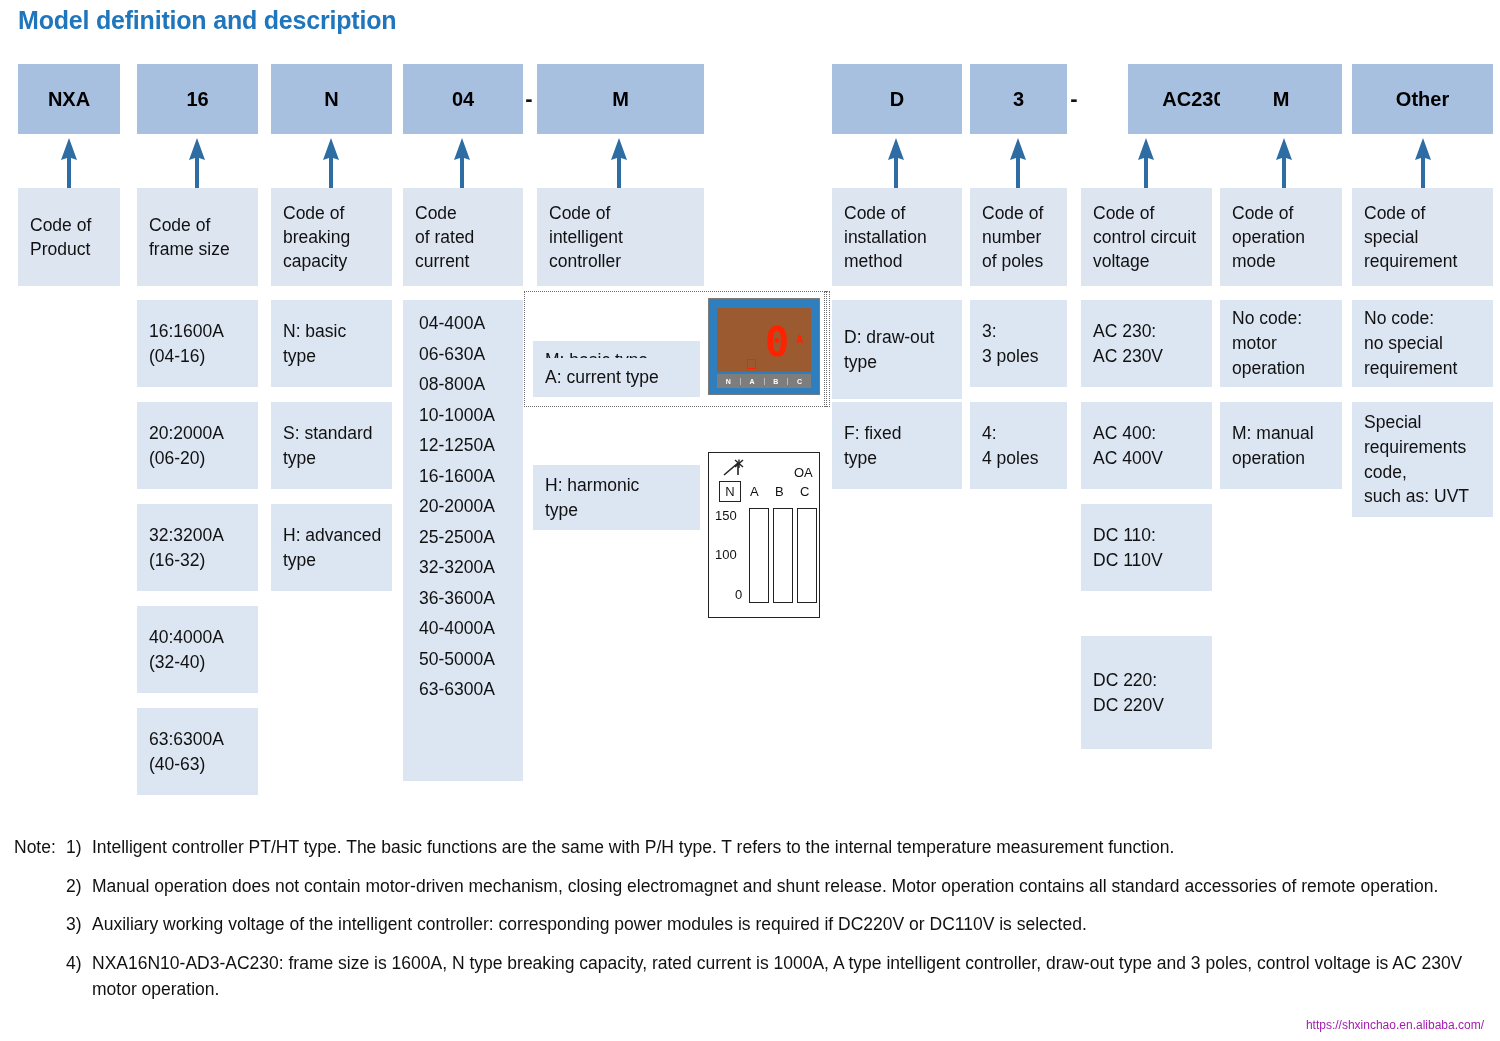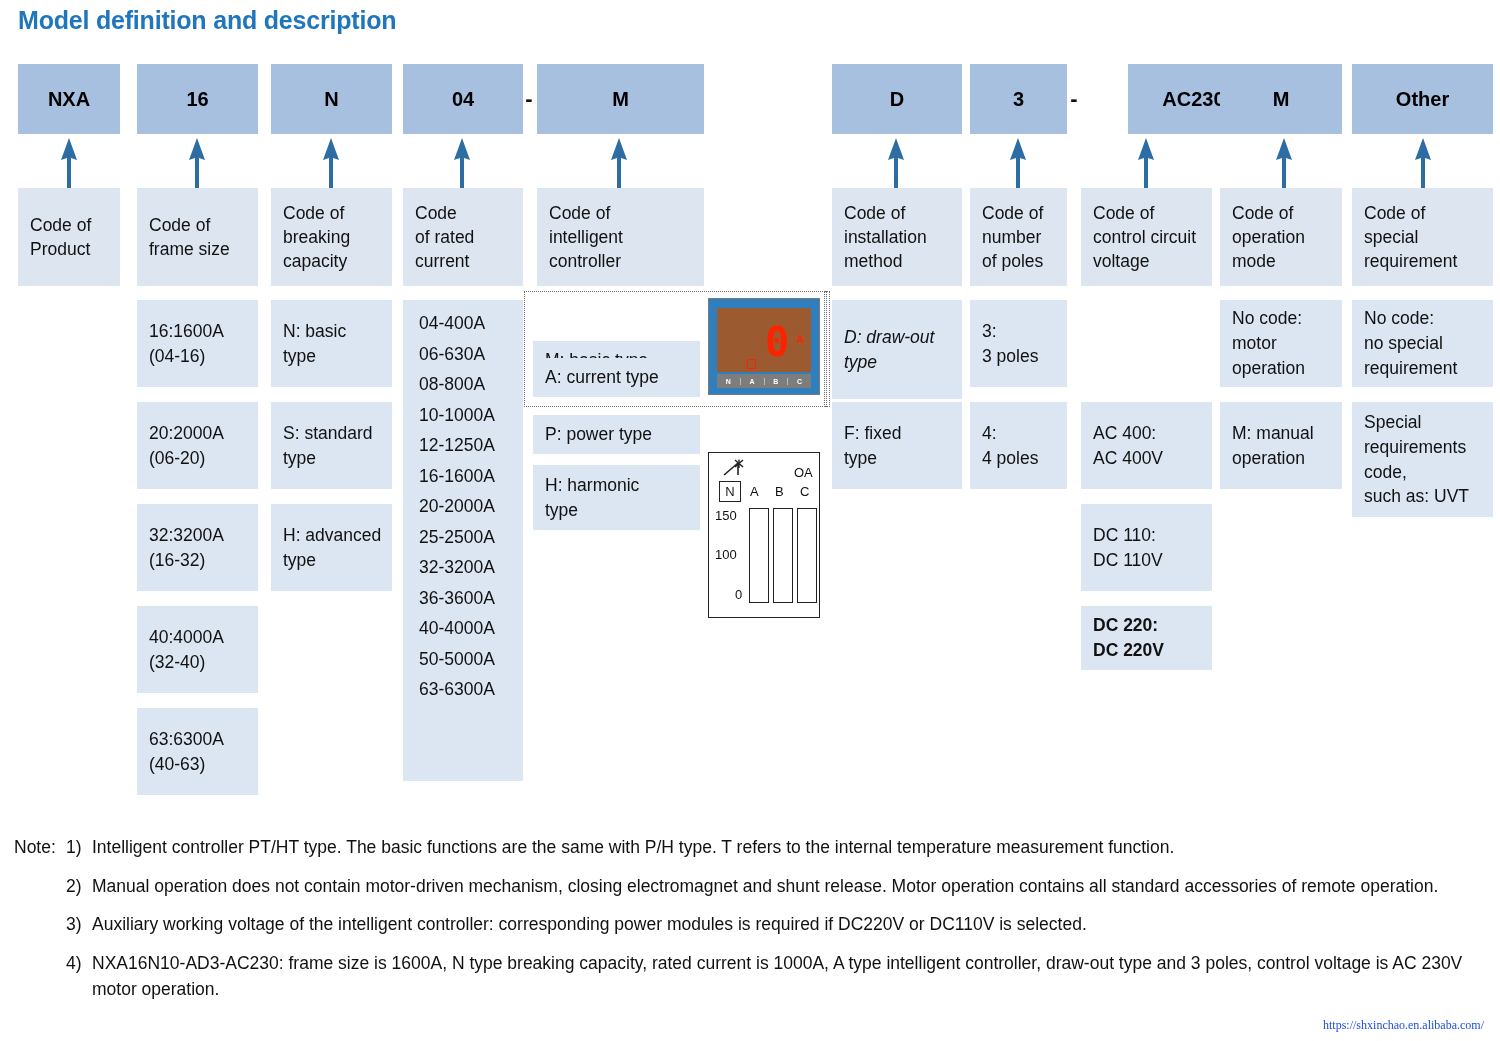--- a/index.html
+++ b/index.html
@@ -86,22 +86,22 @@
   .bar-frame .nbox{position:absolute;border:1.5px solid #222;box-sizing:border-box;
      display:flex;align-items:center;justify-content:center;font-size:13px;background:#fff;}
 
   
   .notes{position:absolute;left:14px;top:834px;width:1480px;}
   .note-line{font-size:17.5px;line-height:1.52;color:#111;margin-bottom:12px;}
   .note-row{display:flex;}
   .note-lbl{white-space:nowrap;}
   .watermark{
     position:absolute;right:16px;top:1018px;
-    font-family:Liberation Serif, serif;
-    font-size:12px;color:#1d4ed8;
+    font-family:Liberation Sans, sans-serif;
+    font-size:12px;color:#a21caf;
   }
 </style>
 </head>
 <body>
 
 <div class="page">
 
   <div class="title">Model definition and description</div>
 
   <div class="abs code-box" style="left:18px;top:64px;width:102px;height:70px;">
@@ -251,21 +251,20 @@
     <div>36-3600A</div>
     <div>40-4000A</div>
     <div>50-5000A</div>
     <div>63-6300A</div>
   </div>
 
   <div class="abs dotted" style="left:524px;top:291px;width:303px;height:116px;"></div>
 
   <div class="abs opt-box" style="left:533px;top:301px;width:167px;height:39px;margin-top:40px;">M: basic type</div>
   <div class="abs opt-box" style="left:533px;top:358px;width:167px;height:39px;">A: current type</div>
-  <div class="abs opt-box" style="left:533px;top:415px;width:167px;height:39px;">P: power type</div>
   <div class="abs opt-box" style="left:533px;top:465px;width:167px;height:65px;white-space:pre-line;">H: harmonic
 type</div>
 
   <div class="abs lcd-outer" style="left:708px;top:298px;width:112px;height:97px;">
     <div class="lcd-inner" style="left:8px;top:9px;right:8px;bottom:22px;">
       <div class="seg-zero" style="right:22px;top:14px;font-size:40px;line-height:40px;">0</div>
       <div class="seg-zero" style="right:8px;top:26px;font-size:11px;line-height:11px;">A</div>
       <div style="position:absolute;left:30px;bottom:3px;width:7px;height:8px;border:1.5px solid #ff2200;"></div>
     </div>
     <div class="lcd-strip" style="left:8px;right:8px;bottom:6px;height:14px;">
@@ -294,35 +293,37 @@
     <span class="txt" style="left:6px;top:55px;">150</span>
     <span class="txt" style="left:6px;top:94px;">100</span>
     <span class="txt" style="left:26px;top:134px;">0</span>
 
     <div class="bar" style="left:40px;top:55px;width:20px;height:95px;"></div>
     <div class="bar" style="left:64px;top:55px;width:20px;height:95px;"></div>
     <div class="bar" style="left:88px;top:55px;width:20px;height:95px;"></div>
   </div>
 
   <div class="abs dotted" style="left:824px;top:291px;width:6px;height:116px;"></div>
-  <div class="abs opt-box" style="left:832px;top:300px;width:130px;height:99px;white-space:pre-line;font-style:italic;">D: draw-out
+  <div class="abs opt-box" style="left:832px;top:300px;width:130px;height:99px;white-space:pre-line;">D: draw-out
 type</div>
   <div class="abs opt-box" style="left:832px;top:402px;width:130px;height:87px;white-space:pre-line;">F: fixed
 type</div>
 
   <div class="abs opt-box" style="left:970px;top:300px;width:97px;height:87px;white-space:pre-line;">3:
 3 poles</div>
   <div class="abs opt-box" style="left:970px;top:402px;width:97px;height:87px;white-space:pre-line;">4:
 4 poles</div>
 
+  <div class="abs opt-box" style="left:1081px;top:300px;width:131px;height:87px;white-space:pre-line;">AC 230:
+AC 230V</div>
   <div class="abs opt-box" style="left:1081px;top:402px;width:131px;height:87px;white-space:pre-line;">AC 400:
 AC 400V</div>
   <div class="abs opt-box" style="left:1081px;top:504px;width:131px;height:87px;white-space:pre-line;">DC 110:
 DC 110V</div>
-  <div class="abs opt-box" style="left:1081px;top:606px;width:131px;height:64px;white-space:pre-line;font-weight:bold;">DC 220:
+  <div class="abs opt-box" style="left:1081px;top:636px;width:131px;height:113px;white-space:pre-line;">DC 220:
 DC 220V</div>
 
   <div class="abs opt-box" style="left:1220px;top:300px;width:122px;height:87px;white-space:pre-line;">No code:
 motor
 operation</div>
   <div class="abs opt-box" style="left:1220px;top:402px;width:122px;height:87px;white-space:pre-line;">M: manual
 operation</div>
 
   <div class="abs opt-box" style="left:1352px;top:300px;width:141px;height:87px;white-space:pre-line;">No code:
 no special

